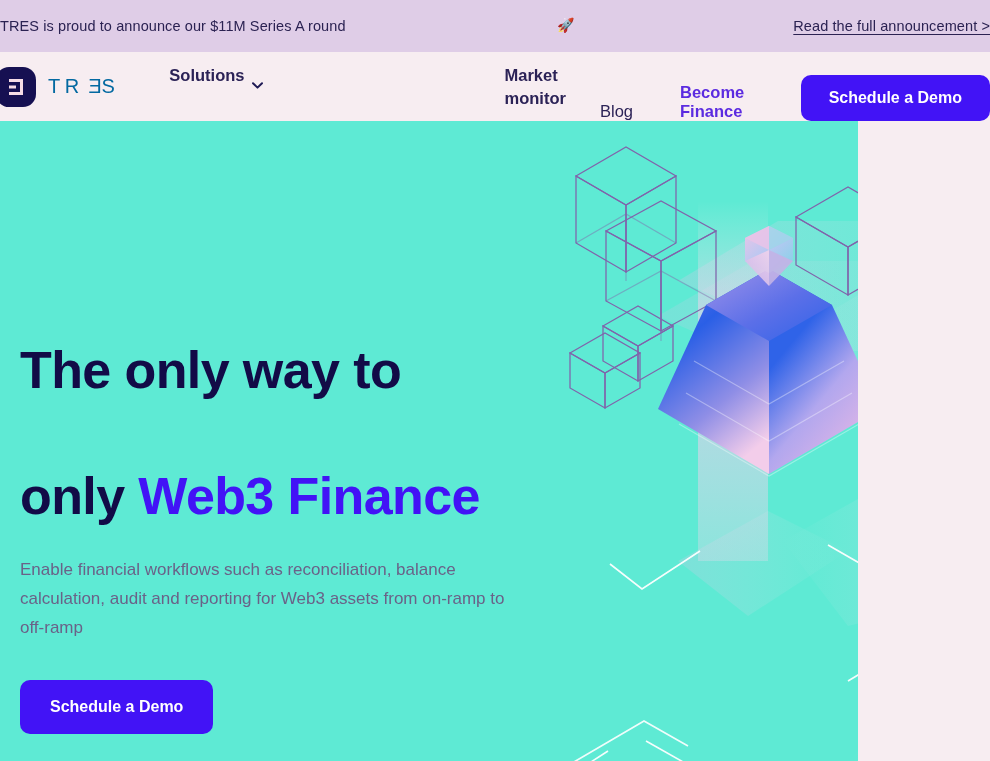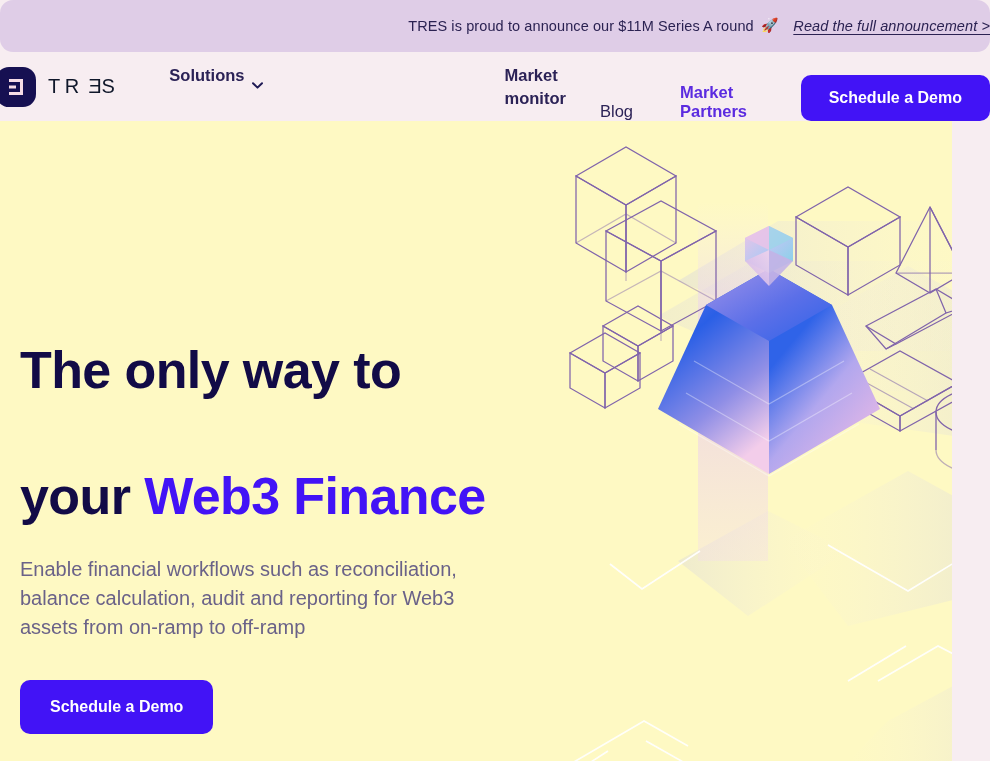--- a/index.html
+++ b/index.html
@@ -16,42 +16,40 @@
     position: relative;
   }
 
   
   .announce-bar {
     width: 990px;
     height: 52px;
     background: #dfcde7;
     display: flex;
     align-items: center;
-    justify-content: flex-end;
+    justify-content: space-between;
     gap: 8px;
     font-size: 14.5px;
     color: #2b2252;
     letter-spacing: 0.1px;
-    border-radius: 13px;
   }
   .announce-text { white-space: nowrap; }
   .rocket-icon {
     display: inline-block;
     font-size: 14px;
     line-height: 1;
     transform: translateY(-1px);
   }
   .announce-link {
     color: #2b2252;
     text-decoration: underline;
     text-underline-offset: 3px;
     white-space: nowrap;
     cursor: pointer;
     margin-left: 6px;
-    font-style: italic;
   }
 
   
   .navbar {
     width: 990px;
     height: 69px;
     background: #f7edf1;
     display: flex;
     align-items: center;
     position: relative;
@@ -71,21 +69,21 @@
     border-radius: 13px;
     background: #161052;
     display: flex;
     align-items: center;
     justify-content: center;
     flex: none;
   }
   .brand-word {
     font-size: 20px;
     letter-spacing: 4.5px;
-    color: #0f172a;
+    color: #0369a1;
     font-weight: 400;
     display: flex;
     align-items: flex-start;
   }
   .brand-word .flip-e {
     display: inline-block;
     transform: scaleX(-1);
   }
 
   .nav-links {
@@ -146,23 +144,23 @@
     border-radius: 10px;
     padding: 14px 28px;
     white-space: nowrap;
     cursor: pointer;
     font-family: "Liberation Sans", sans-serif;
   }
 
   
   .hero {
     position: relative;
-    width: 952px;
+    width: 858px;
     height: 640px;
-    background: #fef9c3;
+    background: #5eead4;
     overflow: hidden;
   }
 
   .hero-copy {
     position: absolute;
     left: 20px;
     top: 218px;
     width: 520px;
     z-index: 5;
   }
@@ -171,21 +169,21 @@
     font-size: 52px;
     line-height: 63px;
     font-weight: 700;
     color: #120b47;
     letter-spacing: -0.6px;
   }
   .hero-title .accent { color: #4213f6; margin-top: 36px; }
 
   .hero-sub {
     margin-top: 27px;
-    font-size: 20px;
+    font-size: 17px;
     line-height: 29px;
     color: #6a6288;
     max-width: 495px;
   }
 
   .hero-btn {
     margin-top: 38px;
     background: #4213f6;
     color: #ffffff;
     font-size: 16px;
@@ -244,21 +242,21 @@
           </svg>
       </span>
     </div>
     <div class="nav-gap-1"></div>
     <div class="nav-gap-2"></div>
     <div class="nav-item wrapped">Market monitor</div>
   </div>
 
   <div class="nav-right">
     <span class="nav-blog">Blog</span>
-    <span class="nav-partners">Market Partners</span>
+    <span class="nav-partners">Become Finance</span>
     <button class="nav-cta">Schedule a Demo</button>
   </div>
 </div>
 
 <div class="hero">
 
   <div class="hero-art">
     <svg width="442" height="640" viewBox="0 0 442 640">
       <defs>
         <linearGradient id="beamG" x1="0" y1="0" x2="0" y2="1">
@@ -403,19 +401,19 @@
         <path d="M197,140 L221,129 L221,165 Z" fill="url(#gemB)" opacity="0.9"></path>
         <path d="M245,140 L221,129 L221,165 Z" fill="#c3b2e6" opacity="0.9"></path>
       </g>
     </svg>
   </div>
 
   <div class="hero-copy">
     <h1 class="hero-title">
       <span>The only way to</span><br>
       <br>
-      <span>your </span><span class="accent">Web3 Finance</span>
+      <span>only </span><span class="accent">Web3 Finance</span>
     </h1>
     <p class="hero-sub">Enable financial workflows such as reconciliation, balance calculation, audit and reporting for Web3 assets from on-ramp to off-ramp</p>
     <button class="hero-btn">Schedule a Demo</button>
   </div>
 
 </div>
 
 </body></html>

